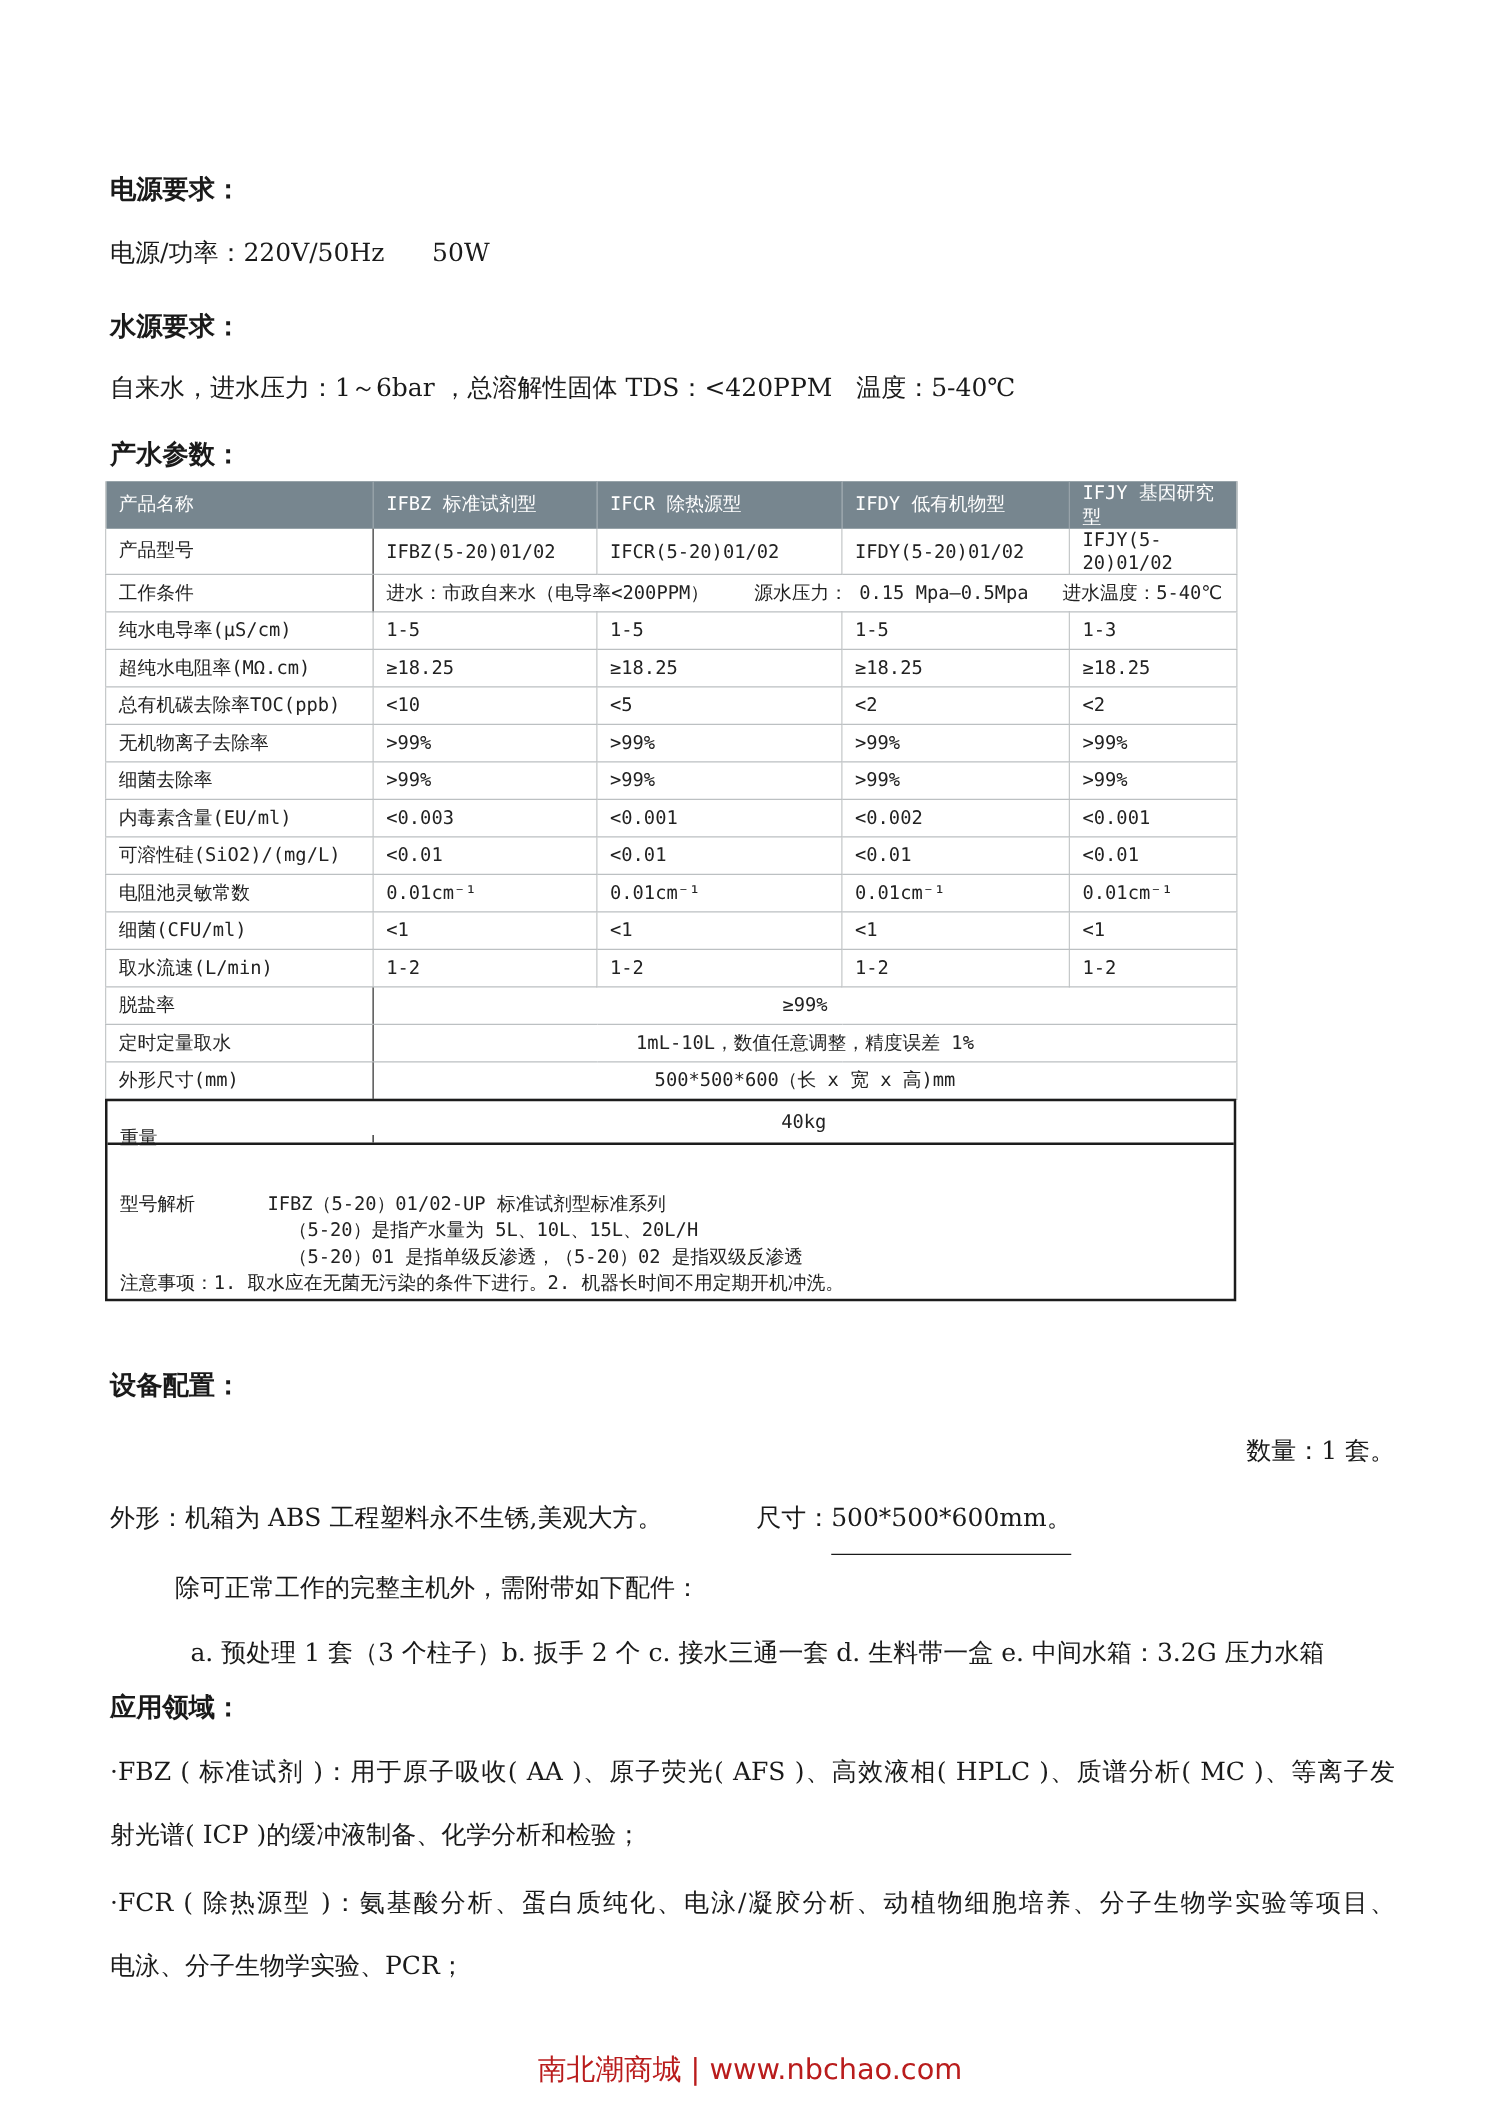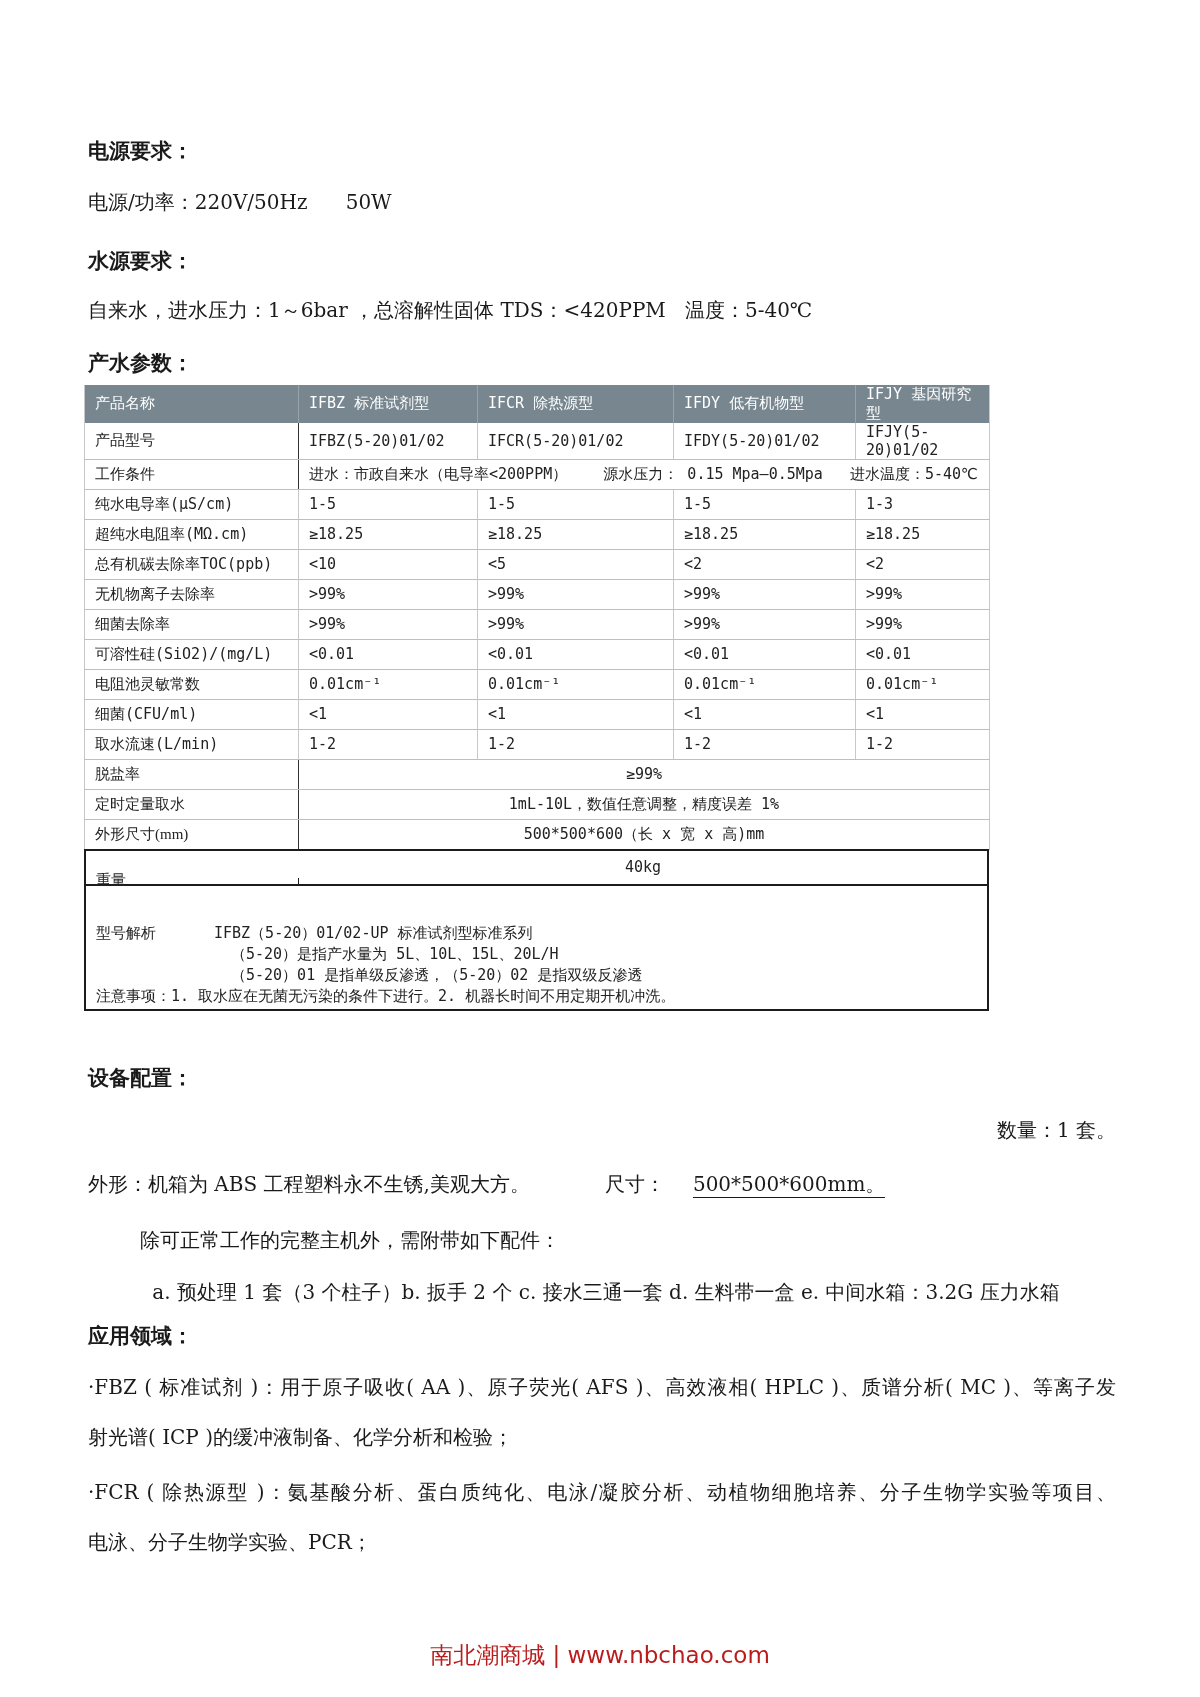--- a/index.html
+++ b/index.html
@@ -39,21 +39,21 @@
     border-right:1px solid #97a2a9; box-sizing:border-box;
   }
   .spec-table th:last-child { border-right:none; }
   .spec-table td {
     height:30px; padding:0 10px; box-sizing:border-box;
     border-bottom:1px solid #bcc0c2; border-right:1px solid #c6c9ca;
     white-space:pre-wrap;
   }
   .spec-table td:last-child { border-right:none; }
   .spec-table td.lbl { color:#222; }
-  .spec-table td.lbl.dark { border-right:1px solid #333333;font-family:Liberation Serif, serif; }
+  .spec-table td.lbl.dark { border-right:1px solid #333333; }
   .spec-table td.span.ac { text-align:center; }
   .spec-table td.span.al { text-align:left; }
 
   
   .bottom-block {
     width:905px; box-sizing:border-box;
     border:2px solid #1c1c1c; margin-top:-1px;
     font-family:"DejaVu Sans Mono","DejaVu Sans",monospace;
     font-size:15px; color:#222222;
   }
@@ -68,21 +68,21 @@
   .model-first { display:flex; }
   .model-first .mlabel { width:118px; flex:none; }
   .model-line.indent { padding-left:135px; }
   .note-line { line-height:20px; white-space:pre-wrap; }
 
   
   .h-equip { margin-top:54px; }
   .line-qty { margin-top:28px;text-align:right; }
   .line-shape { margin-top:30px; display:flex; }
   .size-part { margin-left:75px; }
-  .size-underline { border-bottom:1px solid #1a1a1a; padding-bottom:1px;margin-left:28px; }
+  .size-underline { border-bottom:1px solid #1a1a1a; padding-bottom:17px; }
   .line-intro { margin-top:32px; padding-left:56px; }
   .line-acc { margin-top:28px; padding-left:12px;text-align:center; }
   .h-apps { margin-top:19px; }
   .para { font-size:20px; line-height:50px; padding-left:4px; }
   .para .pline { white-space:pre-wrap; }
   .para .stretch { text-align:justify; text-align-last:justify; }
   .fbz { margin-top:14px; }
   .fcr { margin-top:5px; }
 
   .footer {
@@ -161,20 +161,27 @@
             <td>&gt;99%</td>
             <td>&gt;99%</td>
             <td>&gt;99%</td>
           </tr>
           <tr>
             <td class="lbl">细菌去除率</td>
             <td>&gt;99%</td>
             <td>&gt;99%</td>
             <td>&gt;99%</td>
             <td>&gt;99%</td>
+          </tr>
+          <tr>
+            <td class="lbl">内毒素含量(EU/ml)</td>
+            <td>&lt;0.003</td>
+            <td>&lt;0.001</td>
+            <td>&lt;0.002</td>
+            <td>&lt;0.001</td>
           </tr>
           <tr>
             <td class="lbl">可溶性硅(SiO2)/(mg/L)</td>
             <td>&lt;0.01</td>
             <td>&lt;0.01</td>
             <td>&lt;0.01</td>
             <td>&lt;0.01</td>
           </tr>
           <tr>
             <td class="lbl">电阻池灵敏常数</td>

